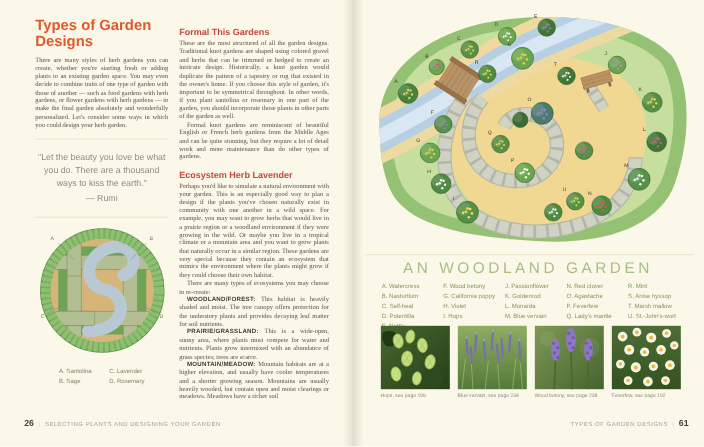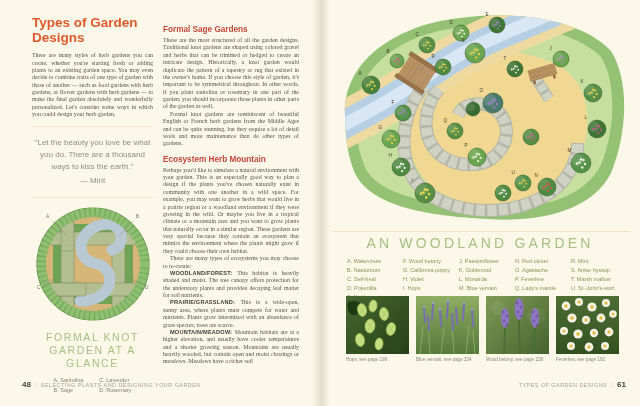--- a/index.html
+++ b/index.html
@@ -55,21 +55,21 @@
 
 <div class="spread">
 
   <div>
     <div class="col1">
       <h1>Types of Garden Designs</h1>
       <p class="body">There are many styles of herb gardens you can create, whether you're starting fresh or adding plants to an existing garden space. You may even decide to combine traits of one type of garden with those of another — such as food gardens with herb gardens, or flower gardens with herb gardens — to make the final garden absolutely and wonderfully personalized. Let's consider some ways in which you could design your herb garden.</p>
       <div class="rule"></div>
       <div class="quote">
         <div>"Let the beauty you love be what you do. There are a thousand ways to kiss the earth."</div>
-        <div class="attr">— Mint</div>
+        <div class="attr">— Rumi</div>
       </div>
       <div class="rule"></div>
 
       <div class="knot-wrap">
         <svg id="knot-svg" width="118" height="118" viewBox="0 0 118 118">
           <defs>
               <clipPath id="knotclip">
                 <circle cx="59" cy="59" r="47"></circle>
               </clipPath>
             </defs>
@@ -90,51 +90,47 @@
               <line x1="19" y1="16" x2="33" y2="31" stroke="#8a8676" stroke-width="0.5"></line>
               <text x="12" y="13">A</text>
               <line x1="99" y1="16" x2="85" y2="31" stroke="#8a8676" stroke-width="0.5"></line>
               <text x="102" y="13">B</text>
               <line x1="9" y1="80" x2="26" y2="71" stroke="#8a8676" stroke-width="0.5"></line>
               <text x="3" y="84">C</text>
               <line x1="109" y1="80" x2="92" y2="71" stroke="#8a8676" stroke-width="0.5"></line>
               <text x="111" y="84">D</text>
             </g>
         </svg>
-        <div class="knot-caption">
-          <span>FORMAL KNOT</span><br>
-          <span>GARDEN AT A GLANCE</span>
-        </div>
         <div class="legend">
           <div class="legend-col">
             <div>A. Santolina</div>
             <div>B. Sage</div>
           </div>
           <div class="legend-col">
             <div>C. Lavender</div>
             <div>D. Rosemary</div>
           </div>
         </div>
       </div>
     </div>
 
     <div class="col2" id="left-sections">
-        <h3>Formal Sage Gardens</h3>
+        <h3>Formal This Gardens</h3>
         <p class="body">These are the most structured of all the garden designs. Traditional knot gardens are shaped using colored gravel and herbs that can be trimmed or hedged to create an intricate design. Historically, a knot garden would duplicate the pattern of a tapestry or rug that existed in the owner's home. If you choose this style of garden, it's important to be symmetrical throughout. In other words, if you plant santolina or rosemary in one part of the garden, you should incorporate those plants in other parts of the garden as well.</p>
         <p class="body ind">Formal knot gardens are reminiscent of beautiful English or French herb gardens from the Middle Ages and can be quite stunning, but they require a lot of detail work and more maintenance than do other types of gardens.</p>
-        <h3>Ecosystem Herb Mountain</h3>
+        <h3>Ecosystem Herb Lavender</h3>
         <p class="body">Perhaps you'd like to simulate a natural environment with your garden. This is an especially good way to plan a design if the plants you've chosen naturally exist in community with one another in a wild space. For example, you may want to grow herbs that would live in a prairie region or a woodland environment if they were growing in the wild. Or maybe you live in a tropical climate or a mountain area and you want to grow plants that naturally occur in a similar region. These gardens are very special because they contain an ecosystem that mimics the environment where the plants might grow if they could choose their own habitat.</p>
         <p class="body ind">There are many types of ecosystems you may choose to re-create:</p>
         <p class="body hab"><b>WOODLAND/FOREST: </b>This habitat is heavily shaded and moist. The tree canopy offers protection for the understory plants and provides decaying leaf matter for soil nutrients.</p>
         <p class="body hab"><b>PRAIRIE/GRASSLAND: </b>This is a wide-open, sunny area, where plants must compete for water and nutrients. Plants grow intermixed with an abundance of grass species; trees are scarce.</p>
         <p class="body hab"><b>MOUNTAIN/MEADOW: </b>Mountain habitats are at a higher elevation, and usually have cooler temperatures and a shorter growing season. Mountains are usually heavily wooded, but contain open and moist clearings or meadows. Meadows have a richer soil</p>
       </div>
 
     <div class="footer footer-left">
-      <span class="pn">48</span><span class="div">|</span><span>SELECTING PLANTS AND DESIGNING YOUR GARDEN</span>
+      <span class="pn">26</span><span class="div">|</span><span>SELECTING PLANTS AND DESIGNING YOUR GARDEN</span>
     </div>
   </div>
 
   <div>
 
     <svg class="map" id="map-svg" width="310" height="222" viewBox="0 0 310 222">
       <defs>
         <clipPath id="blobclip">
           <path d="M 20,110 C 18,62 60,28 115,16 C 175,4 252,10 286,46 C 306,78 301,132 286,168 C 268,204 218,218 162,214 C 108,211 44,203 29,166 C 20,142 21,126 20,110 Z"></path>
         </clipPath>

